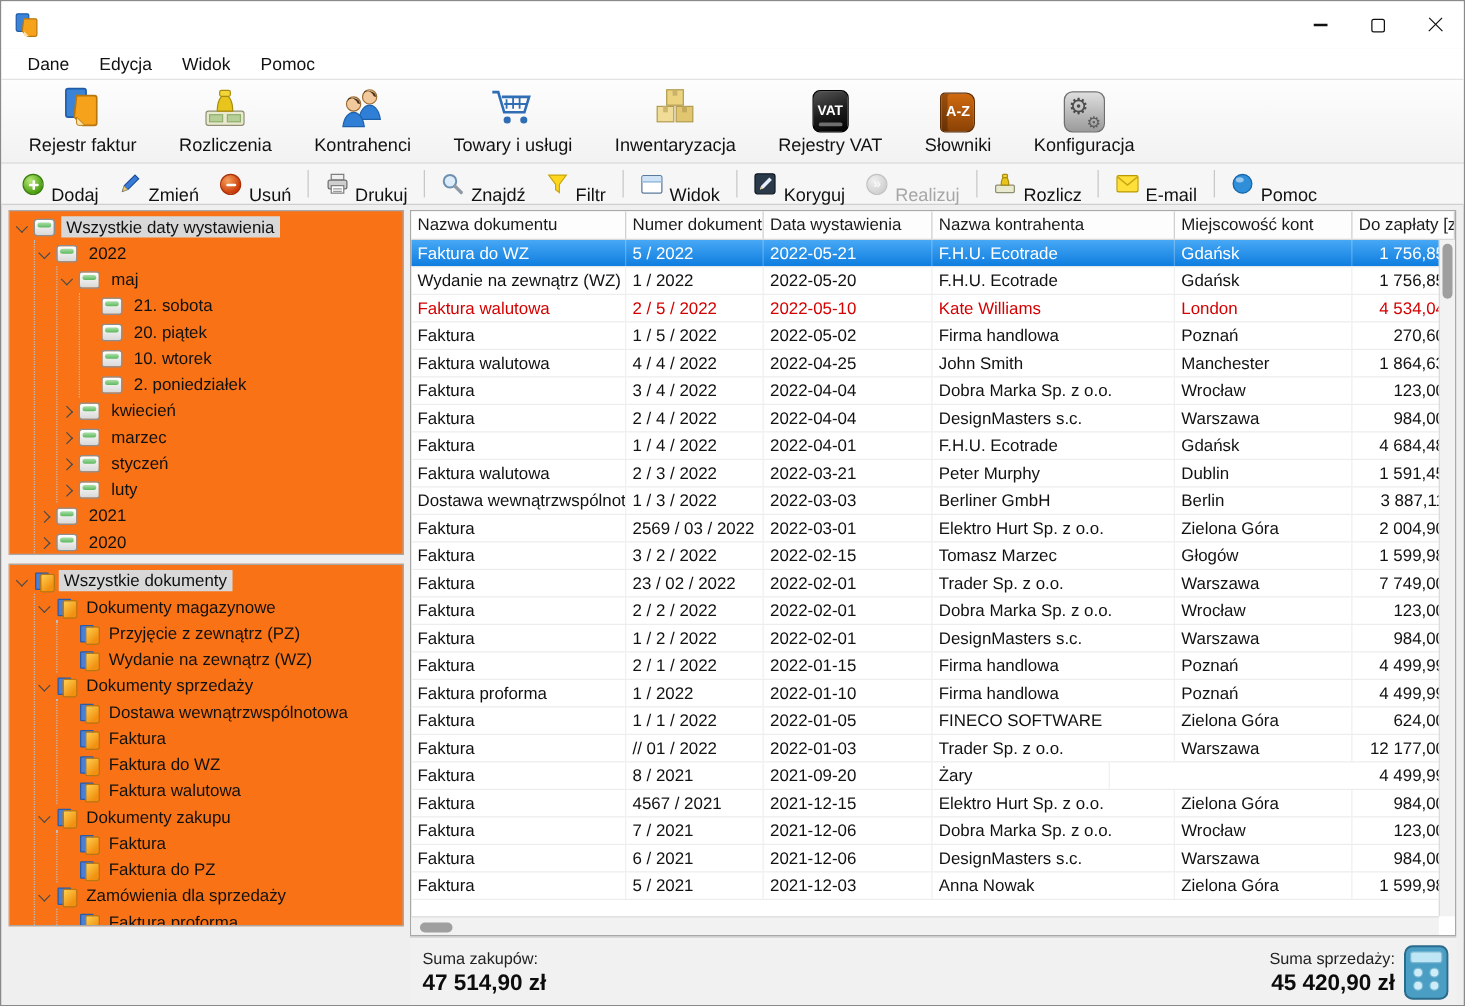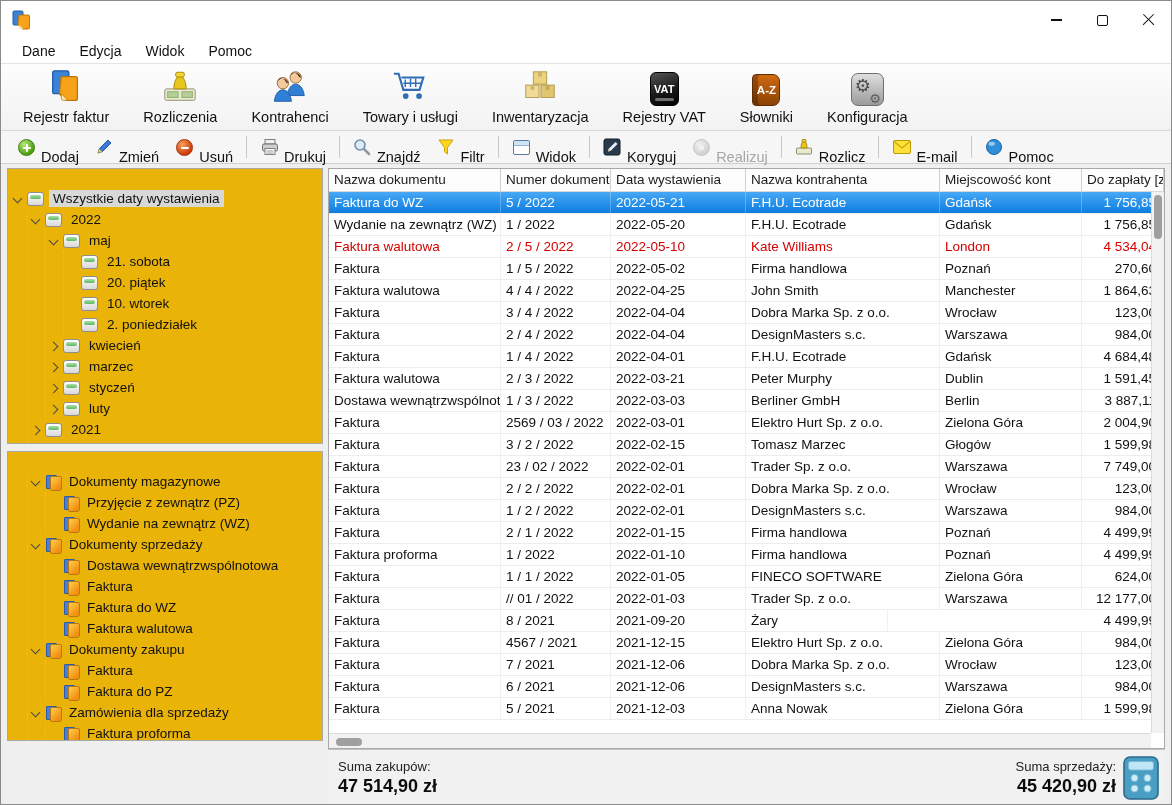--- a/index.html
+++ b/index.html
@@ -50,21 +50,21 @@
   .ai-plus::after{left:6.5px;top:4px;width:2.5px;height:8.5px;}
   .ai-minus{width:17px;height:17px;border-radius:50%;background:radial-gradient(circle at 35% 30%,#f6a05a,#cc3c0c 70%);border:1px solid #a83008;position:relative;}
   .ai-minus::before{content:"";position:absolute;left:3.5px;top:7px;width:8.5px;height:2.5px;background:#fff;border-radius:1px;}
   .ai-win{width:17px;height:15px;border:1px solid #5a7a9a;background:#fff;border-radius:2px;position:relative;}
   .ai-win::before{content:"";position:absolute;left:0;top:0;right:0;height:4px;background:#cfe4f7;border-bottom:1px solid #8fb4d4;}
   .ai-real{width:17px;height:17px;border-radius:50%;background:radial-gradient(circle at 35% 30%,#ececec,#b2b2b2 75%);border:1px solid #9a9a9a;color:#fdfdfd;display:flex;align-items:center;justify-content:center;font-size:11px;font-weight:bold;line-height:1;}
 
   
   .content{display:flex;padding:4px 6px 0 6px;height:642px;}
   .left-col{width:316px;flex:none;margin-right:5px;}
-  .tree-panel{background:#eab308;border:1px solid #a8a8a8;overflow:hidden;padding:19px 2px;}
+  .tree-panel{background:#f97316;border:1px solid #a8a8a8;overflow:hidden;padding:2px 2px;}
   #dates-panel{height:276px;margin-bottom:7px;}
   #docs-panel{height:290px;}
   .tnode{display:flex;align-items:center;height:21px;white-space:nowrap;}
   .tchildren{margin-left:17px;border-left:1px dotted #bdbdbd;}
   .chev{width:15px;height:15px;position:relative;flex:none;}
   .chev.down::before{content:"";position:absolute;left:4px;top:3.5px;width:6px;height:6px;border-right:1.6px solid #4a4a4a;border-bottom:1.6px solid #4a4a4a;transform:rotate(45deg);}
   .chev.right::before{content:"";position:absolute;left:4px;top:4.5px;width:6px;height:6px;border-right:1.6px solid #4a4a4a;border-bottom:1.6px solid #4a4a4a;transform:rotate(-45deg);}
   .cal-ic{width:17px;height:14px;border:1px solid #8e8e8e;border-radius:3px;background:linear-gradient(#ffffff,#d9d9d9);position:relative;flex:none;margin:0 5px 0 2px;}
   .cal-ic::before{content:"";position:absolute;left:2px;right:2px;top:2px;height:4px;border-radius:2px;background:linear-gradient(#aadfaa,#5db85d);}
   .doc-ic{width:16px;height:16px;position:relative;flex:none;margin:0 4px 0 2px;}
@@ -399,20 +399,25 @@
               <span class="tlabel">2021</span>
             </div>
             <div class="tnode">
               <span class="chev right"></span>
               <span class="cal-ic"></span>
               <span class="tlabel">2020</span>
             </div>
           </div>
         </div>
       <div class="tree-panel" id="docs-panel">
+          <div class="tnode">
+            <span class="chev down"></span>
+            <span class="doc-ic"></span>
+            <span class="tlabel sel">Wszystkie dokumenty</span>
+          </div>
           <div class="tchildren">
             <div class="tnode">
               <span class="chev down"></span>
               <span class="doc-ic"></span>
               <span class="tlabel">Dokumenty magazynowe</span>
             </div>
             <div class="tchildren">
               <div class="tnode">
                 <span class="chev none"></span>
                 <span class="doc-ic"></span>

